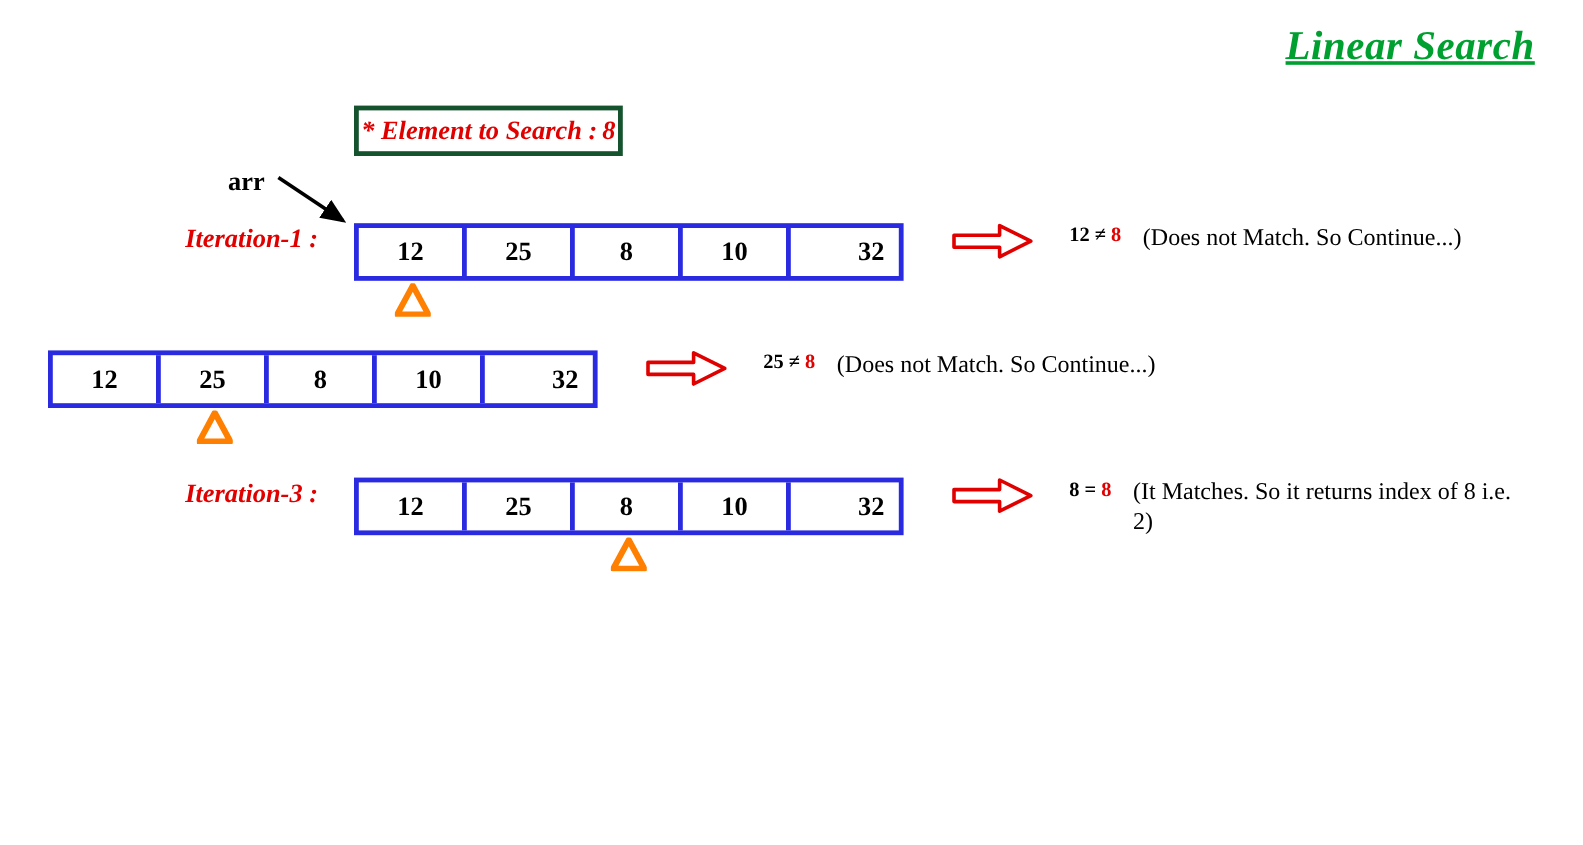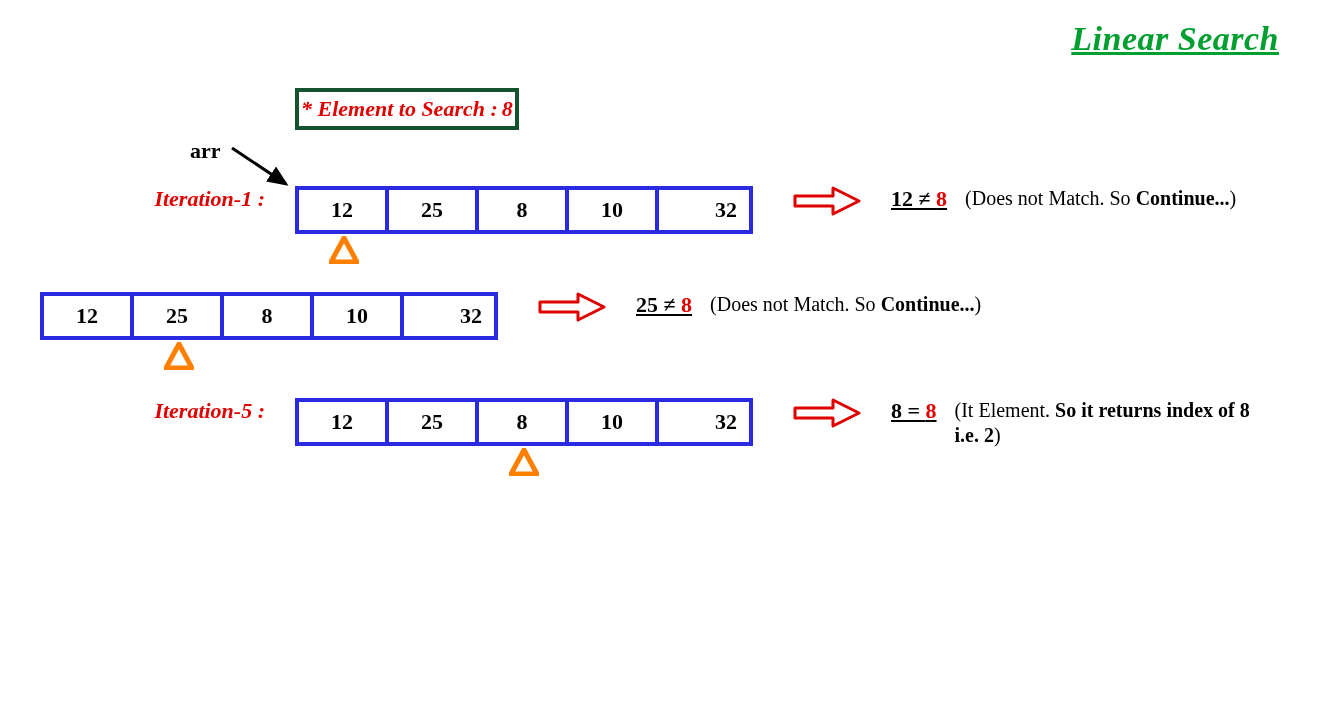--- a/index.html
+++ b/index.html
@@ -89,34 +89,33 @@
   .cell:last-child { border-right: none; padding-left: 44px; }
   .ptr {
     position: absolute;
     top: 50px;
   }
   .big-arrow {
     margin: 0 28px 0 40px;
     flex-shrink: 0;
   }
   .cmp {
-    font-size: 22px;
+    font-size: 17px;
     font-weight: bold;
     margin-right: 18px;
     flex-shrink: 0;
     white-space: nowrap;
-    text-decoration: underline;
   }
   .cmp .target { color: #e00000; }
   .note {
     font-size: 20px;
     max-width: 340px;
     line-height: 1.25;
   }
-  .note .bold { font-weight: bold; margin-top: 27px; }
+  .note .bold { font-weight: normal; margin-top: 27px; }
 </style>
 </head>
 <body>
 
 
 
 <h1 class="title">Linear Search</h1>
 
 <div class="search-box">
   <span class="lbl">* Element to Search :</span>
@@ -169,35 +168,35 @@
           <path d="M15,2 L28,26 L2,26 Z" fill="#ffffff" stroke="#ff7f00" stroke-width="5" stroke-linejoin="round"></path>
         </svg>
       </div>
       <svg width="70" height="30" class="big-arrow">
         <path d="M2,10 L40,10 L40,2 L66,15 L40,28 L40,20 L2,20 Z" fill="#ffffff" stroke="#e00000" stroke-width="3" stroke-linejoin="round"></path>
       </svg>
       <div class="cmp"><span>25</span><span> ≠ </span><span class="target">8</span></div>
       <div class="note"><span>(Does not Match. So </span><span class="bold">Continue...</span><span>)</span></div>
     </div>
     <div class="row">
-      <div class="iter-label">Iteration-5 :</div>
+      <div class="iter-label">Iteration-3 :</div>
       <div class="array-wrap">
         <div class="array">
           <div class="cell">12</div>
           <div class="cell">25</div>
           <div class="cell">8</div>
           <div class="cell">10</div>
           <div class="cell">32</div>
         </div>
         <svg width="30" height="28" class="ptr" style="left: 214px;">
           <path d="M15,2 L28,26 L2,26 Z" fill="#ffffff" stroke="#ff7f00" stroke-width="5" stroke-linejoin="round"></path>
         </svg>
       </div>
       <svg width="70" height="30" class="big-arrow">
         <path d="M2,10 L40,10 L40,2 L66,15 L40,28 L40,20 L2,20 Z" fill="#ffffff" stroke="#e00000" stroke-width="3" stroke-linejoin="round"></path>
       </svg>
       <div class="cmp"><span>8</span><span> = </span><span class="target">8</span></div>
-      <div class="note"><span>(It Element. </span><span class="bold">So it returns index of  8 i.e. 2</span><span>)</span></div>
+      <div class="note"><span>(It Matches. </span><span class="bold">So it returns index of  8 i.e. 2</span><span>)</span></div>
     </div>
   </div>
 
 
 
 
 </body></html>

